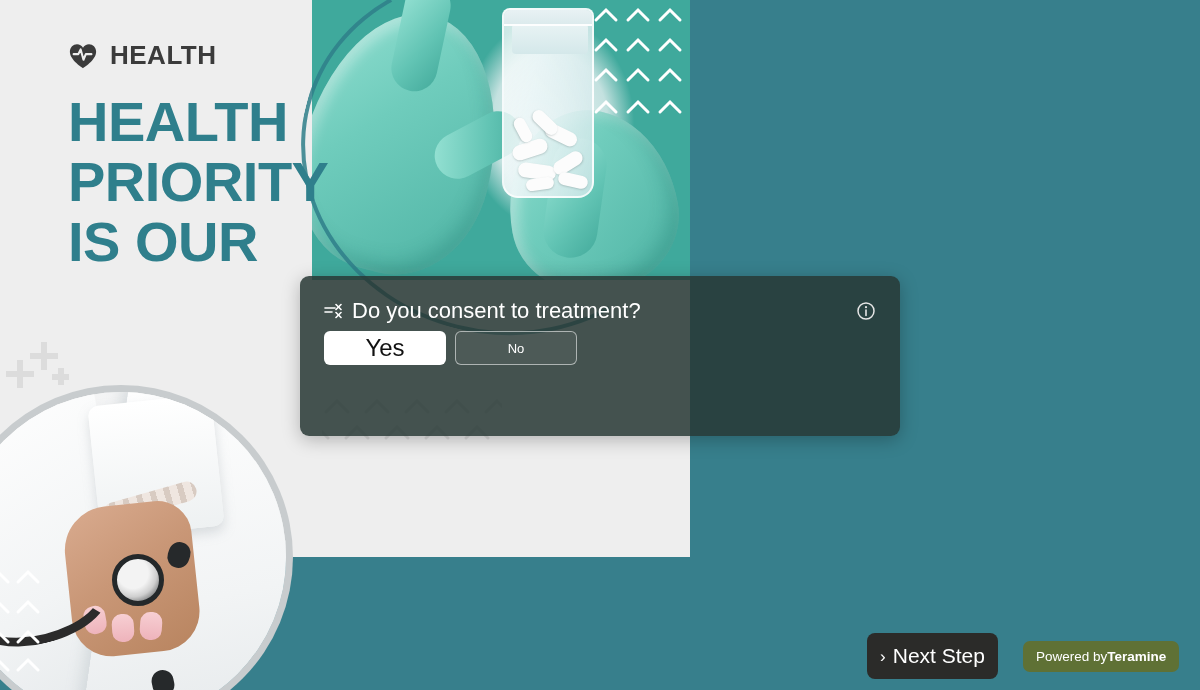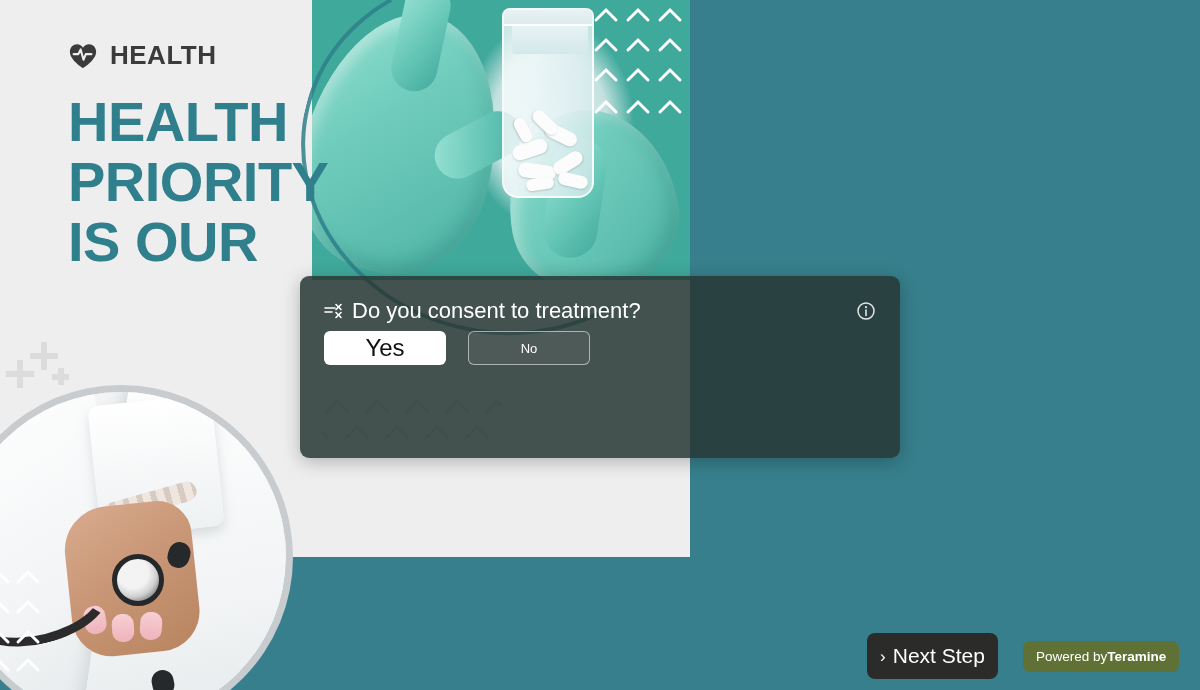--- a/index.html
+++ b/index.html
@@ -249,55 +249,55 @@
     line-height: 22.5px;
     color: #2f2f2f;
     text-align: justify;
     text-align-last: left;
   }
 
   
   .dialog {
     position: absolute;
     left: 300px; top: 276px;
-    width: 600px; height: 182px;
+    width: 600px; height: 160px;
     background: rgba(40,56,52,.86);
     border-radius: 9px;
     box-shadow: 0 4px 18px rgba(0,0,0,.25);
   }
   .dialog-head {
     position: absolute; left: 24px; top: 22px; right: 24px;
     display: flex; align-items: center; gap: 10px;
   }
   .dialog-icon { width: 18px; height: 18px; flex: none; }
   .dialog-title {
     color: #ffffff; font-size: 22px; font-weight: 400; line-height: 26px;
     white-space: nowrap;
   }
   .dialog-info { margin-left: auto; width: 20px; height: 20px; cursor: pointer; }
 
   .dialog-actions {
     position: absolute; left: 324px; top: 331px;
-    display: flex;  align-items: flex-end;
+    display: flex; gap: 9px; align-items: flex-end;
   }
   .btn-yes {
     width: 122px; height: 34px;
     background: #ffffff; color: #111111;
     border: none; border-radius: 6px;
     font-family: "Liberation Sans", sans-serif;
     font-size: 24px; line-height: 1; cursor: pointer;
     display: flex; align-items: center; justify-content: center;
   }
   .btn-no {
     width: 122px; height: 34px;
     background: rgba(255,255,255,.05); color: #ffffff;
     border: 1px solid rgba(255,255,255,.55); border-radius: 6px;
     font-family: "Liberation Sans", sans-serif;
     font-size: 13px; line-height: 1; cursor: pointer;
-    display: flex; align-items: center; justify-content: center; margin-left: 22px;
+    display: flex; align-items: center; justify-content: center;
   }
 
   
   .next-step {
     position: absolute; left: 867px; top: 633px;
     width: 131px; height: 46px;
     background: #2b2b29;
     border: none; border-radius: 8px;
     color: #ffffff; cursor: pointer;
     font-family: "Liberation Sans", sans-serif;

